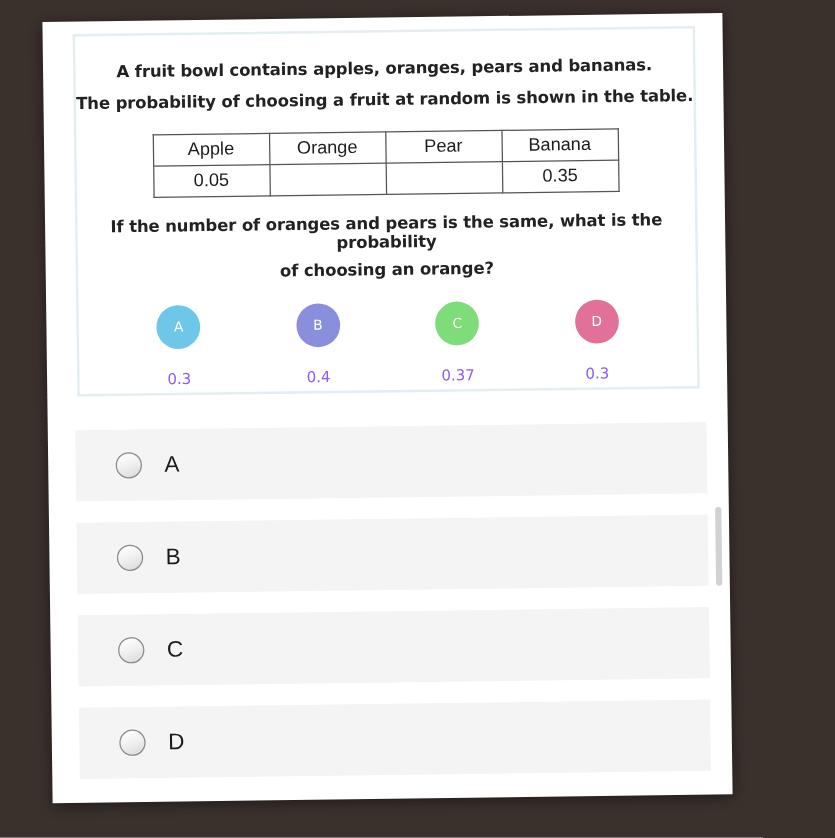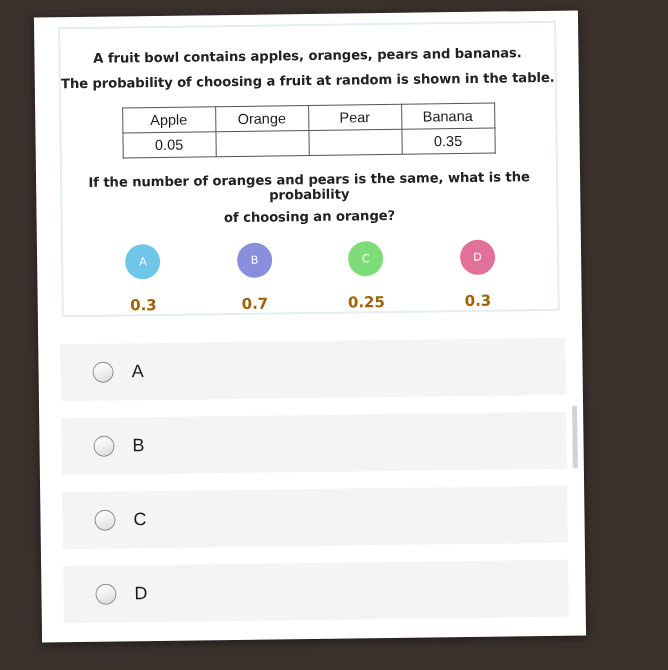--- a/index.html
+++ b/index.html
@@ -106,23 +106,23 @@
     display: flex;
     align-items: center;
     justify-content: center;
     color: #ffffff;
     font-size: 11px;
     font-family: "DejaVu Sans", sans-serif;
     font-weight: 500;
   }
   .bubble-value {
     margin-top: 17px;
-    font-size: 15px;
-    font-weight: 700;
-    color: #a16207;
+    font-size: 12px;
+    font-weight: 400;
+    color: #8b5cf6;
     font-family: "DejaVu Sans", sans-serif;
   }
 
   
   .options-list {
     position: absolute;
     left: 22px;
     top: 327px;
     width: 505px;
   }
@@ -205,25 +205,25 @@
         <div class="q-line l3">If the number of oranges and pears is the same, what is the probability</div>
         <div class="q-line l4">of choosing an orange?</div>
 
         <div class="bubble-row">
           <div class="bubble-item">
             <div class="bubble" style="background: rgb(110, 198, 232);">A</div>
             <div class="bubble-value">0.3</div>
           </div>
           <div class="bubble-item">
             <div class="bubble" style="background: rgb(138, 143, 221);">B</div>
-            <div class="bubble-value">0.7</div>
+            <div class="bubble-value">0.4</div>
           </div>
           <div class="bubble-item">
             <div class="bubble" style="background: rgb(127, 221, 121);">C</div>
-            <div class="bubble-value">0.25</div>
+            <div class="bubble-value">0.37</div>
           </div>
           <div class="bubble-item">
             <div class="bubble" style="background: rgb(226, 113, 154);">D</div>
             <div class="bubble-value">0.3</div>
           </div>
         </div>
       </div>
 
       <div class="options-list">
         <div class="option-row">

